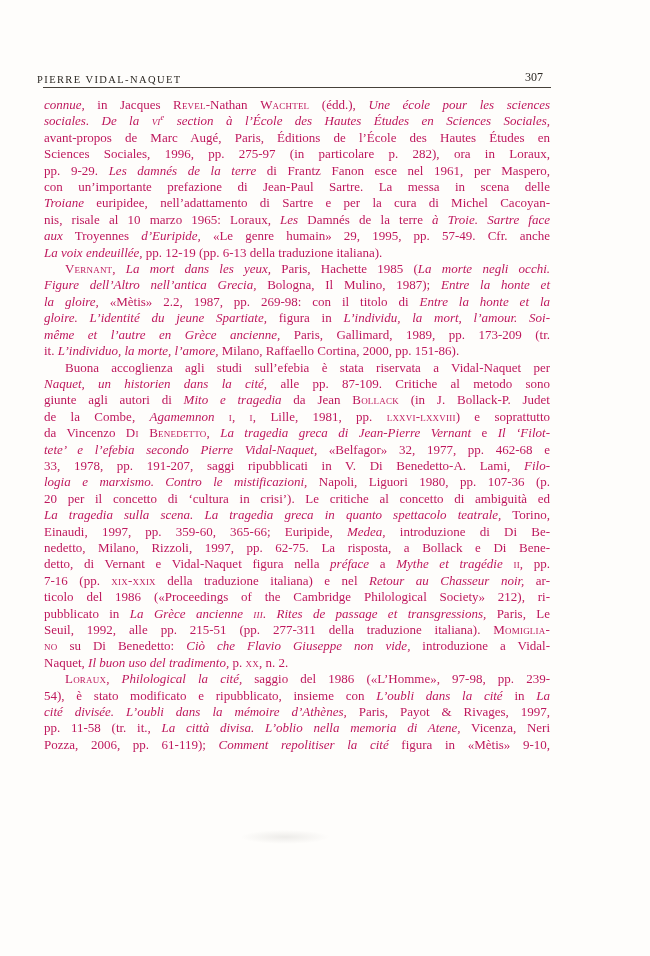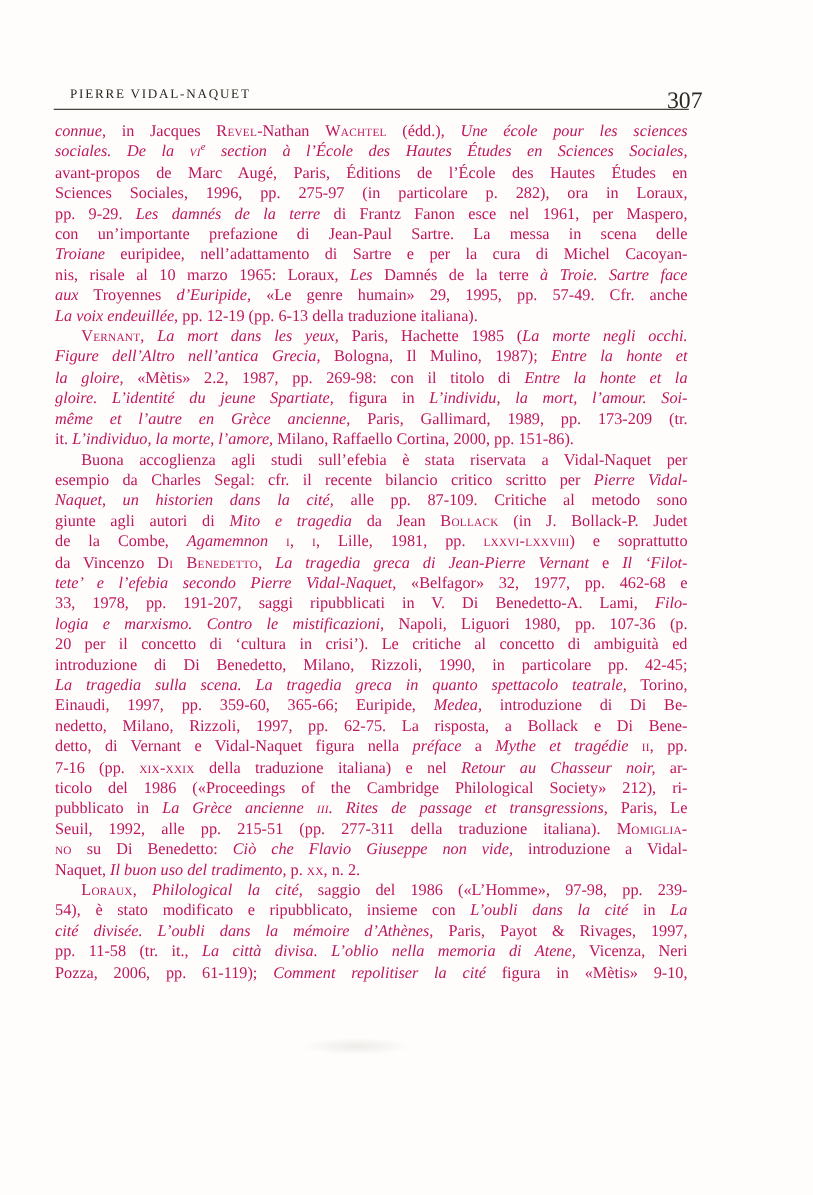--- a/index.html
+++ b/index.html
@@ -9,28 +9,28 @@
     font-family: "Liberation Serif", "DejaVu Serif", serif;
     position: relative;
     overflow: hidden;
   }
   .page {
     position: absolute; inset: 0;
     background: #fefdfb;
     color: #262220;
   }
   .header-row {
-    position: absolute; left: 56px; top: 70px; width: 506px;
-    display: flex; justify-content: space-between; align-items: flex-start;
+    position: absolute; left: 37px; top: 70px; width: 506px;
+    display: flex; justify-content: space-between; align-items: flex-end;
   }
   .running-title {
     font-size: 10.5px; letter-spacing: 1.4px; color: #2c2823;
   }
   .page-number {
-    font-size: 19px; color: #2c2823; margin-left: 44px;
+    font-size: 12px; color: #2c2823; margin-left: 44px;
   }
   .header-rule {
     position: absolute; left: 43px; top: 87px; width: 508px;
     border-top: 1.6px solid #46413a; height: 0;
   }
   .text-block {
     position: absolute; left: 44px; top: 97px; width: 506px;
     font-size: 13px; line-height: 16.4px; color: #be185d;
   }
   .line {
@@ -70,30 +70,28 @@
       <div class="line"><span class="r">nis, risale al 10 marzo 1965: Loraux, </span><span class="r r-i">Les</span><span class="r"> Damnés de la terre </span><span class="r r-i">à Troie. Sartre face</span></div>
       <div class="line"><span class="r r-i">aux</span><span class="r"> Troyennes </span><span class="r r-i">d’Euripide,</span><span class="r"> «Le genre humain» 29, 1995, pp. 57-49. Cfr. anche</span></div>
       <div class="line end"><span class="r r-i">La voix endeuillée,</span><span class="r"> pp. 12-19 (pp. 6-13 della traduzione italiana).</span></div>
       <div class="line indent"><span class="r r-sc">Vernant</span><span class="r">, </span><span class="r r-i">La mort dans les yeux,</span><span class="r"> Paris, Hachette 1985 (</span><span class="r r-i">La morte negli occhi.</span></div>
       <div class="line"><span class="r r-i">Figure dell’Altro nell’antica Grecia,</span><span class="r"> Bologna, Il Mulino, 1987); </span><span class="r r-i">Entre la honte et</span></div>
       <div class="line"><span class="r r-i">la gloire,</span><span class="r"> «Mètis» 2.2, 1987, pp. 269-98: con il titolo di </span><span class="r r-i">Entre la honte et la</span></div>
       <div class="line"><span class="r r-i">gloire. L’identité du jeune Spartiate,</span><span class="r"> figura in </span><span class="r r-i">L’individu, la mort, l’amour. Soi-</span></div>
       <div class="line"><span class="r r-i">même et l’autre en Grèce ancienne,</span><span class="r"> Paris, Gallimard, 1989, pp. 173-209 (tr.</span></div>
       <div class="line end"><span class="r">it. </span><span class="r r-i">L’individuo, la morte, l’amore,</span><span class="r"> Milano, Raffaello Cortina, 2000, pp. 151-86).</span></div>
       <div class="line indent"><span class="r">Buona accoglienza agli studi sull’efebia è stata riservata a Vidal-Naquet per</span></div>
-      <div class="line"><span class="r">esempio da Charles Segal: cfr. il recente bilancio critico scritto per </span><span class="r r-i">Pierre Vidal-</span></div>
       <div class="line"><span class="r r-i">Naquet, un historien dans la cité,</span><span class="r"> alle pp. 87-109. Critiche al metodo sono</span></div>
       <div class="line"><span class="r">giunte agli autori di </span><span class="r r-i">Mito e tragedia</span><span class="r"> da Jean </span><span class="r r-sc">Bollack</span><span class="r"> (in J. Bollack-P. Judet</span></div>
       <div class="line"><span class="r">de la Combe, </span><span class="r r-i">Agamemnon</span><span class="r"> </span><span class="r r-sc">i</span><span class="r">, </span><span class="r r-sc">i</span><span class="r">, Lille, 1981, pp. </span><span class="r r-sc">lxxvi-lxxviii</span><span class="r">) e soprattutto</span></div>
       <div class="line"><span class="r">da Vincenzo </span><span class="r r-sc">Di Benedetto</span><span class="r">, </span><span class="r r-i">La tragedia greca di Jean-Pierre Vernant</span><span class="r"> e </span><span class="r r-i">Il ‘Filot-</span></div>
       <div class="line"><span class="r r-i">tete’ e l’efebia secondo Pierre Vidal-Naquet,</span><span class="r"> «Belfagor» 32, 1977, pp. 462-68 e</span></div>
       <div class="line"><span class="r">33, 1978, pp. 191-207, saggi ripubblicati in V. Di Benedetto-A. Lami, </span><span class="r r-i">Filo-</span></div>
       <div class="line"><span class="r r-i">logia e marxismo. Contro le mistificazioni,</span><span class="r"> Napoli, Liguori 1980, pp. 107-36 (p.</span></div>
       <div class="line"><span class="r">20 per il concetto di ‘cultura in crisi’). Le critiche al concetto di ambiguità ed</span></div>
-      <div class="line"><span class="r">introduzione di Di Benedetto, Milano, Rizzoli, 1990, in particolare pp. 42-45;</span></div>
       <div class="line"><span class="r r-i">La tragedia sulla scena. La tragedia greca in quanto spettacolo teatrale,</span><span class="r"> Torino,</span></div>
       <div class="line"><span class="r">Einaudi, 1997, pp. 359-60, 365-66; Euripide, </span><span class="r r-i">Medea,</span><span class="r"> introduzione di Di Be-</span></div>
       <div class="line"><span class="r">nedetto, Milano, Rizzoli, 1997, pp. 62-75. La risposta, a Bollack e Di Bene-</span></div>
       <div class="line"><span class="r">detto, di Vernant e Vidal-Naquet figura nella </span><span class="r r-i">préface</span><span class="r"> a </span><span class="r r-i">Mythe et tragédie</span><span class="r"> </span><span class="r r-sc">ii</span><span class="r">, pp.</span></div>
       <div class="line"><span class="r">7-16 (pp. </span><span class="r r-sc">xix-xxix</span><span class="r"> della traduzione italiana) e nel </span><span class="r r-i">Retour au Chasseur noir,</span><span class="r"> ar-</span></div>
       <div class="line"><span class="r">ticolo del 1986 («Proceedings of the Cambridge Philological Society» 212), ri-</span></div>
       <div class="line"><span class="r">pubblicato in </span><span class="r r-i">La Grèce ancienne </span><span class="r r-isc">iii</span><span class="r r-i">. Rites de passage et transgressions,</span><span class="r"> Paris, Le</span></div>
       <div class="line"><span class="r">Seuil, 1992, alle pp. 215-51 (pp. 277-311 della traduzione italiana). </span><span class="r r-sc">Momiglia-</span></div>
       <div class="line"><span class="r r-sc">no</span><span class="r"> su Di Benedetto: </span><span class="r r-i">Ciò che Flavio Giuseppe non vide,</span><span class="r"> introduzione a Vidal-</span></div>
       <div class="line end"><span class="r">Naquet, </span><span class="r r-i">Il buon uso del tradimento,</span><span class="r"> p. </span><span class="r r-sc">xx</span><span class="r">, n. 2.</span></div>

